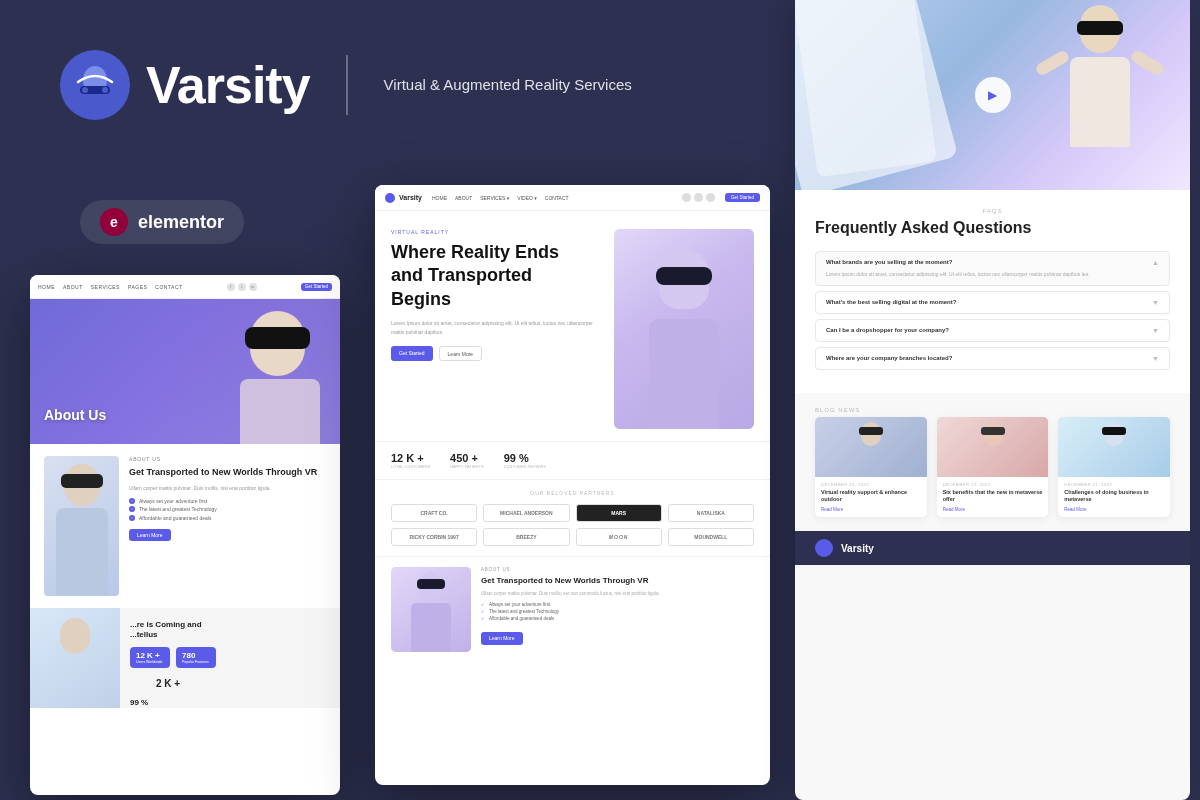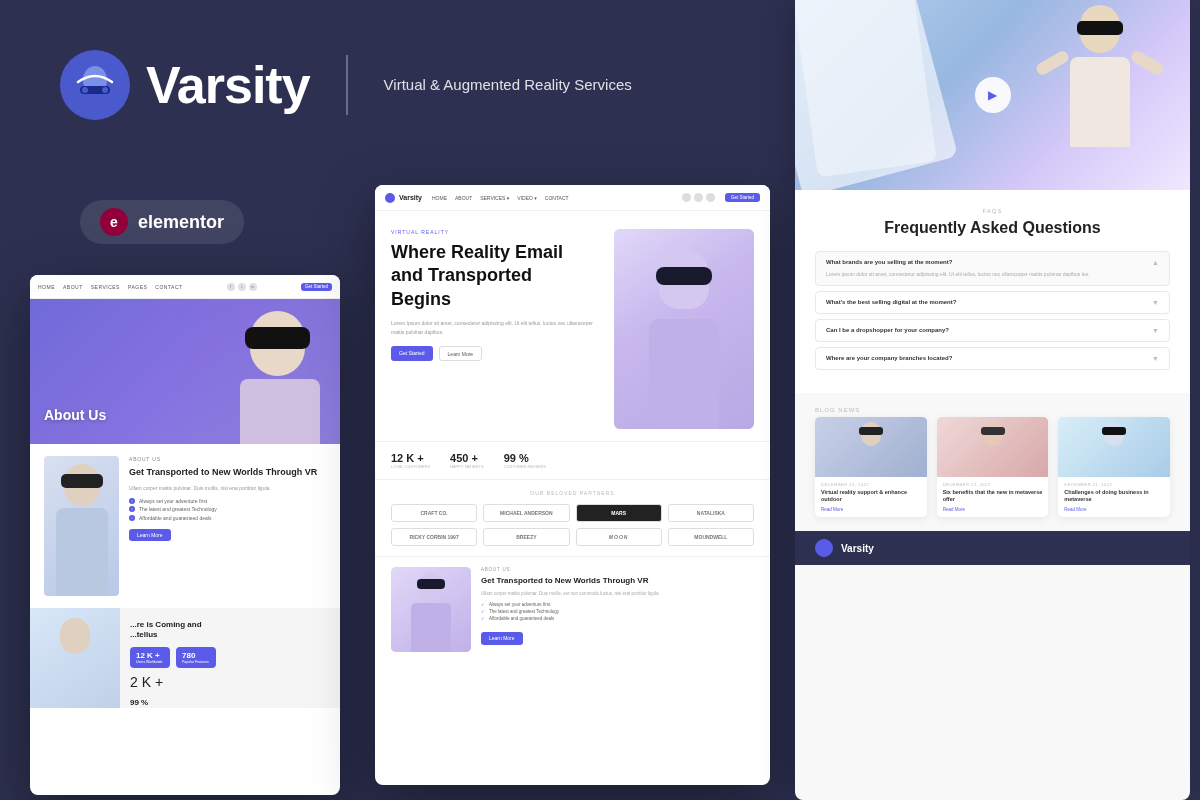--- a/index.html
+++ b/index.html
@@ -596,21 +596,20 @@
       text-transform: uppercase;
       letter-spacing: 1px;
       margin-bottom: 4px;
       text-align: center;
     }
 
     .right-faq-title {
       font-size: 16px;
       font-weight: 700;
       color: #222;
-      text-align: center;
       margin-bottom: 12px;
       line-height: 1.3;
     }
 
     .faq-item {
       border: 0.5px solid #e8e8e8;
       border-radius: 4px;
       padding: 7px 10px;
       margin-bottom: 5px;
       background: #fff;
@@ -1049,21 +1048,21 @@
         <div class="mini-stat-box">
           <div class="mini-stat-box-num">12 K +</div>
           <div class="mini-stat-box-label">Users Worldwide</div>
         </div>
         <div class="mini-stat-box">
           <div class="mini-stat-box-num">780</div>
           <div class="mini-stat-box-label">Popular Features</div>
         </div>
       </div>
       <div style="margin-top:5px;">
-        <span style="font-size:14px;font-weight:400;color:#222;">2 K +</span><br>
+        <span style="font-size:10px;font-weight:700;color:#222;margin-left:26px;">2 K +</span><br>
         <span style="font-size:8px;font-weight:800;color:#222;">99 %</span>
       </div>
     </div>
   </div>
 </div>
 
 <div class="panel-center">
 
   <div class="center-nav">
     <div class="center-nav-logo">
@@ -1082,21 +1081,21 @@
       <span></span>
       <span></span>
     </div>
     <div class="center-nav-btn">Get Started</div>
   </div>
 
   <div class="center-hero">
     <div class="center-hero-content">
       <div class="center-hero-tag">VIRTUAL REALITY</div>
       <div class="center-hero-title">
-        <span>Where Reality Email</span><br>
+        <span>Where Reality Ends</span><br>
         <span>and Transported</span><br>
         <span>Begins</span>
       </div>
       <div class="center-hero-subtitle">Lorem Ipsum dolor sit amet, consectetur adipiscing elit. Ut elit tellus, luctus nec ullamcorper mattis pulvinar dapibus.</div>
       <div class="center-hero-btns">
         <div class="btn-primary-sm">Get Started</div>
         <div class="btn-outline-sm">Learn More</div>
       </div>
     </div>
 

